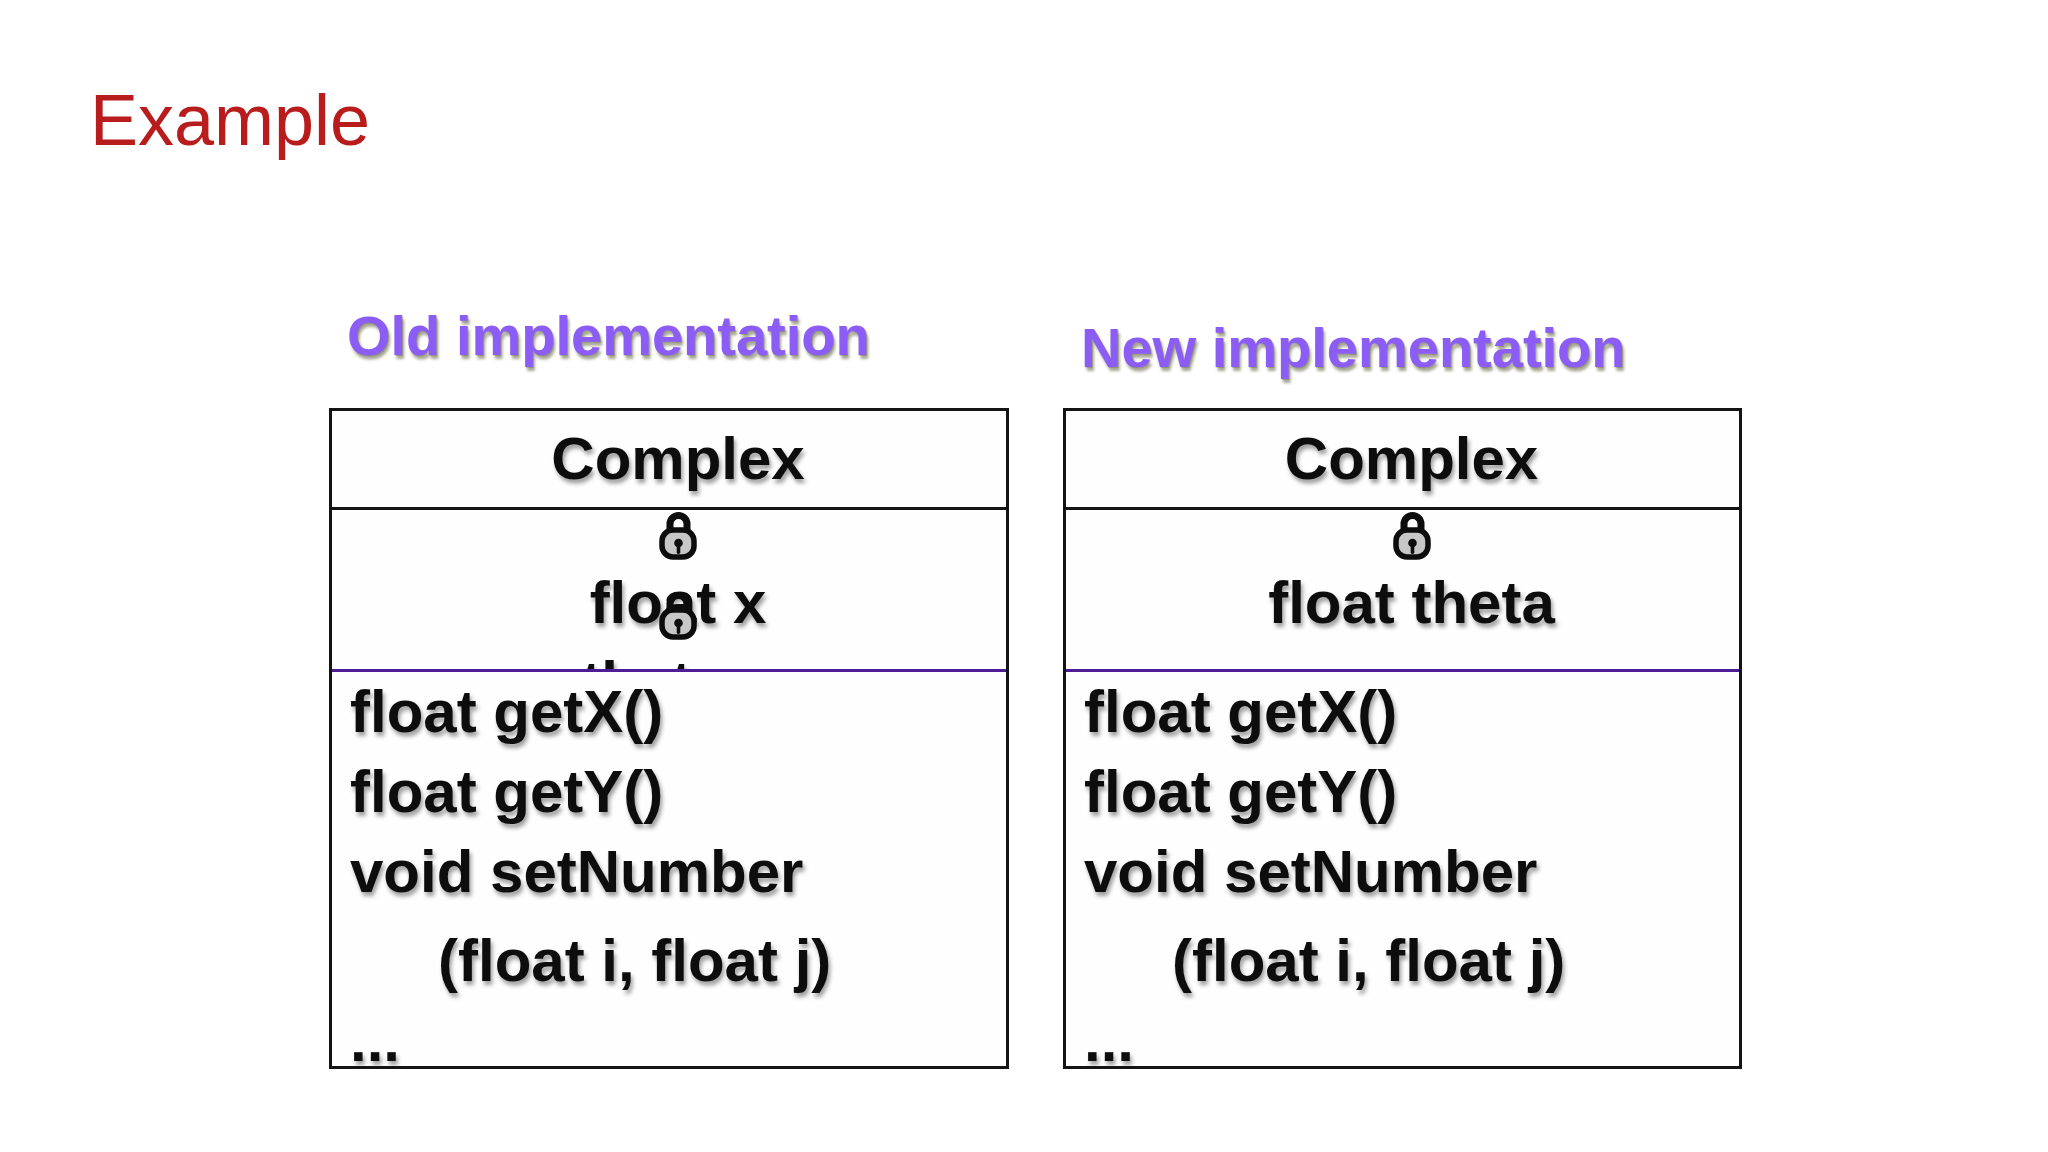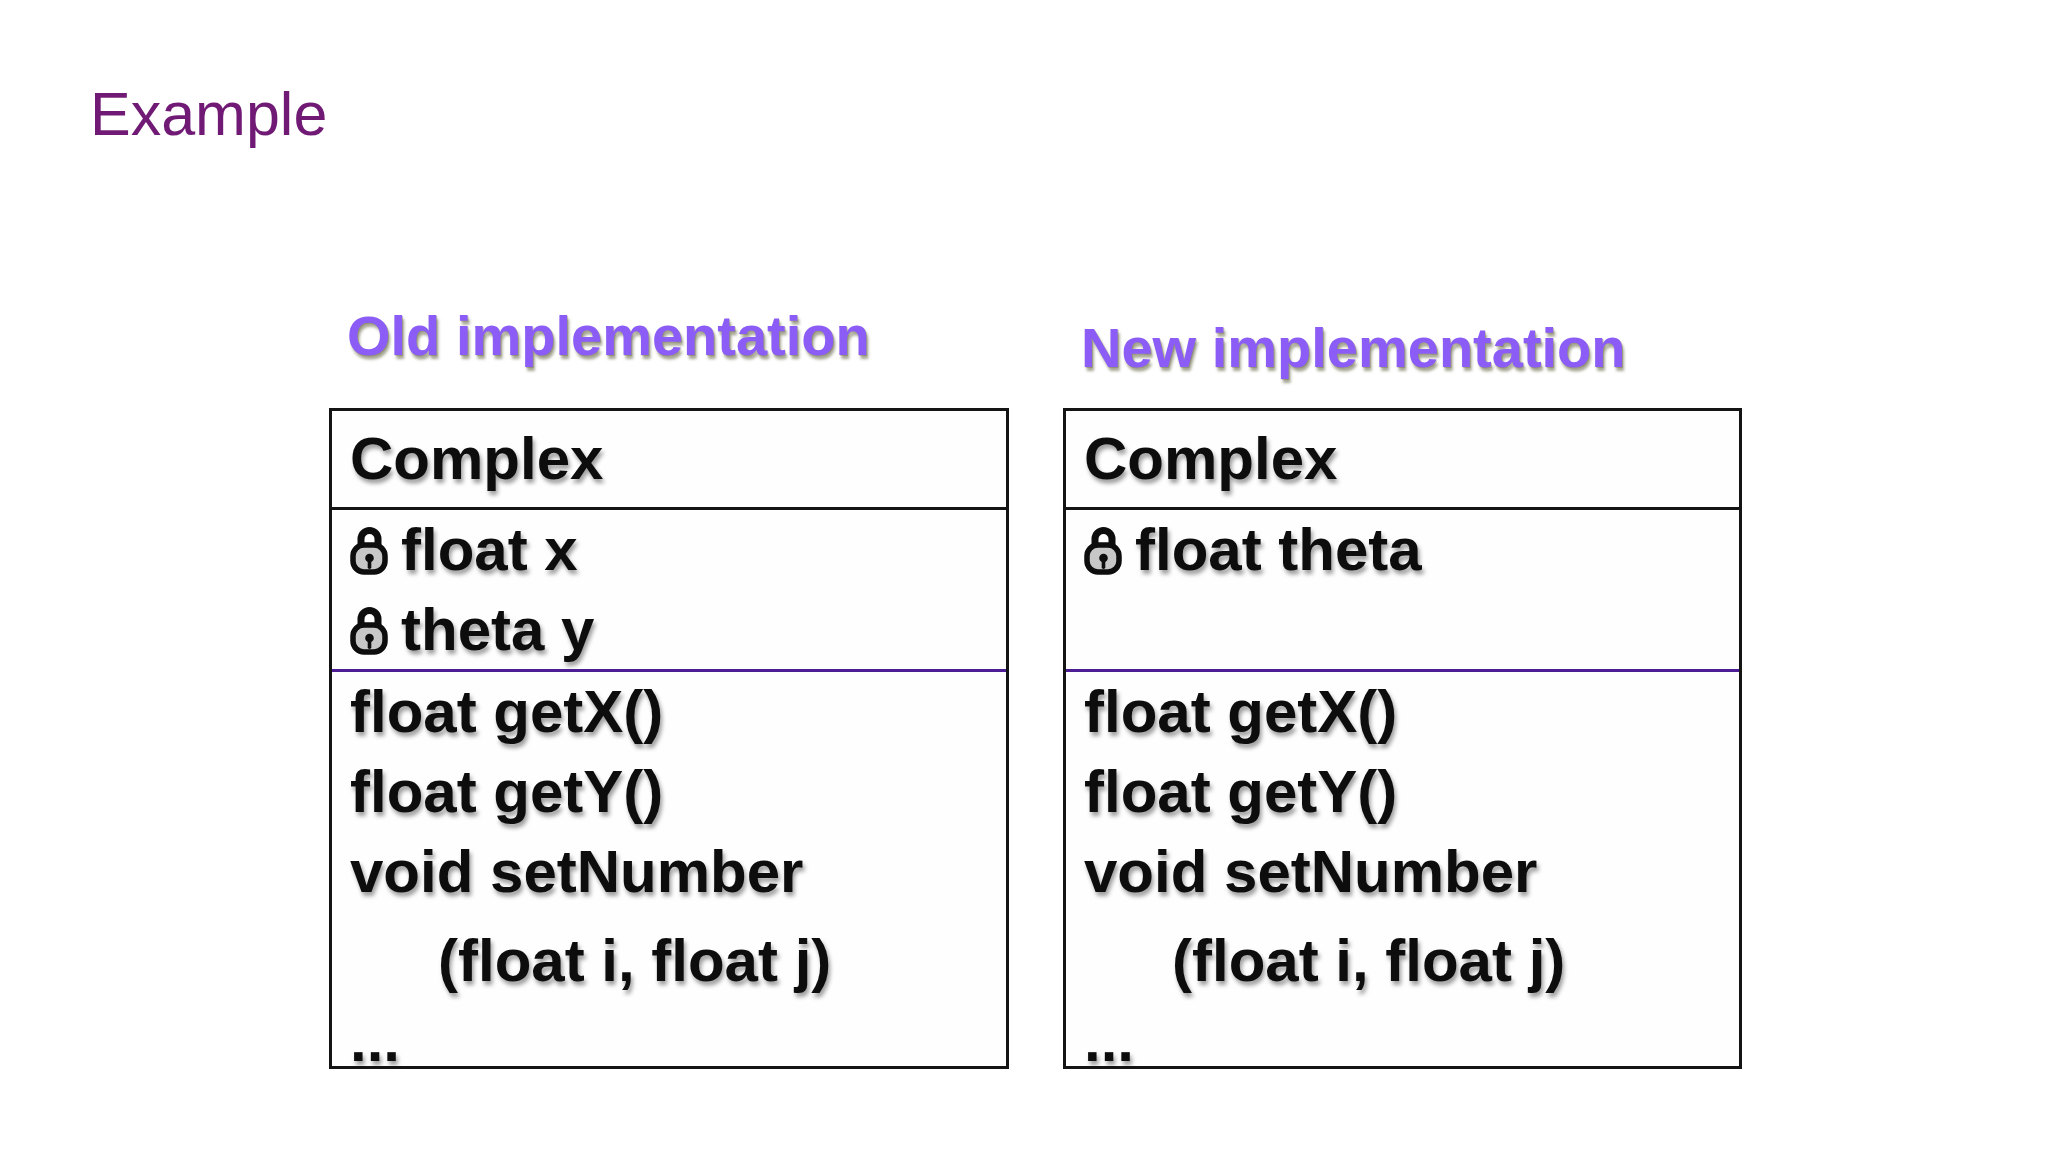--- a/index.html
+++ b/index.html
@@ -12,24 +12,24 @@
     width: 2048px;
     height: 1152px;
     background: #ffffff;
     overflow: hidden;
     font-family: "Liberation Sans", sans-serif;
   }
   .page-title {
     position: absolute;
     left: 90px;
     top: 84px;
-    font-size: 61px;
+    font-size: 72px;
     line-height: 1;
     font-weight: 400;
-    color: #701a75;
+    color: #b91c1c;
     white-space: nowrap;
   }
   .col-heading {
     position: absolute;
     top: 308px;
     font-size: 56px;
     line-height: 1;
     font-weight: 700;
     color: #8b5cf6;
     text-shadow: 2px 4px 3px rgba(95, 95, 60, 0.55), 1px 1px 0 rgba(120,120,70,0.35);
@@ -51,20 +51,21 @@
 
   .comp {
     box-sizing: border-box;
     padding-left: 18px;
     overflow: hidden;
   }
   .comp-name {
     height: 96px;
     display: flex;
     align-items: center;
+    justify-content: center;
   }
   .comp-attrs {
     height: 162px;
     border-top: 3px solid #141414;
   }
   .comp-methods {
     height: 397px;
     border-top: 3px solid #4c1d95;
   }
   .box-text {
@@ -73,20 +74,21 @@
     font-weight: 700;
     color: #0d0d0d;
     text-shadow: 2px 4px 4px rgba(0, 0, 0, 0.38);
     white-space: nowrap;
   }
   .attr-row {
     height: 80px;
     display: flex;
     align-items: center;
     gap: 13px;
+    flex-direction: column;
   }
   .method-row {
     height: 80px;
     display: flex;
     align-items: center;
   }
   .method-row.indented {
     margin-left: 88px;
     margin-top: 9px;
   }

